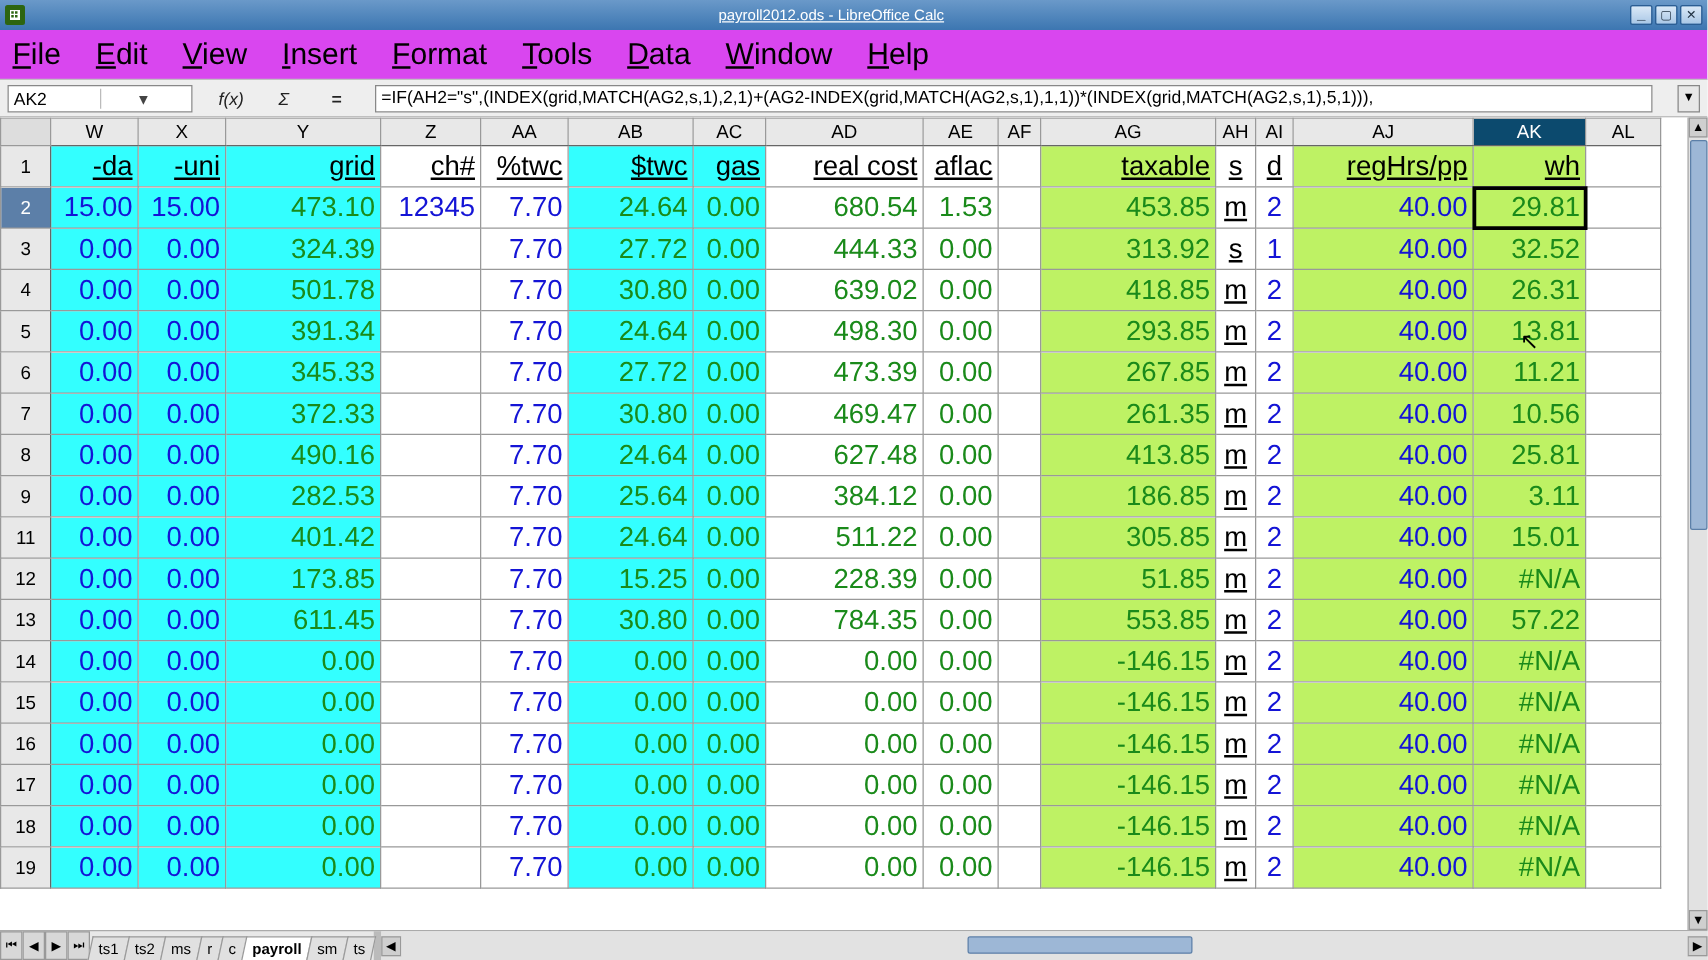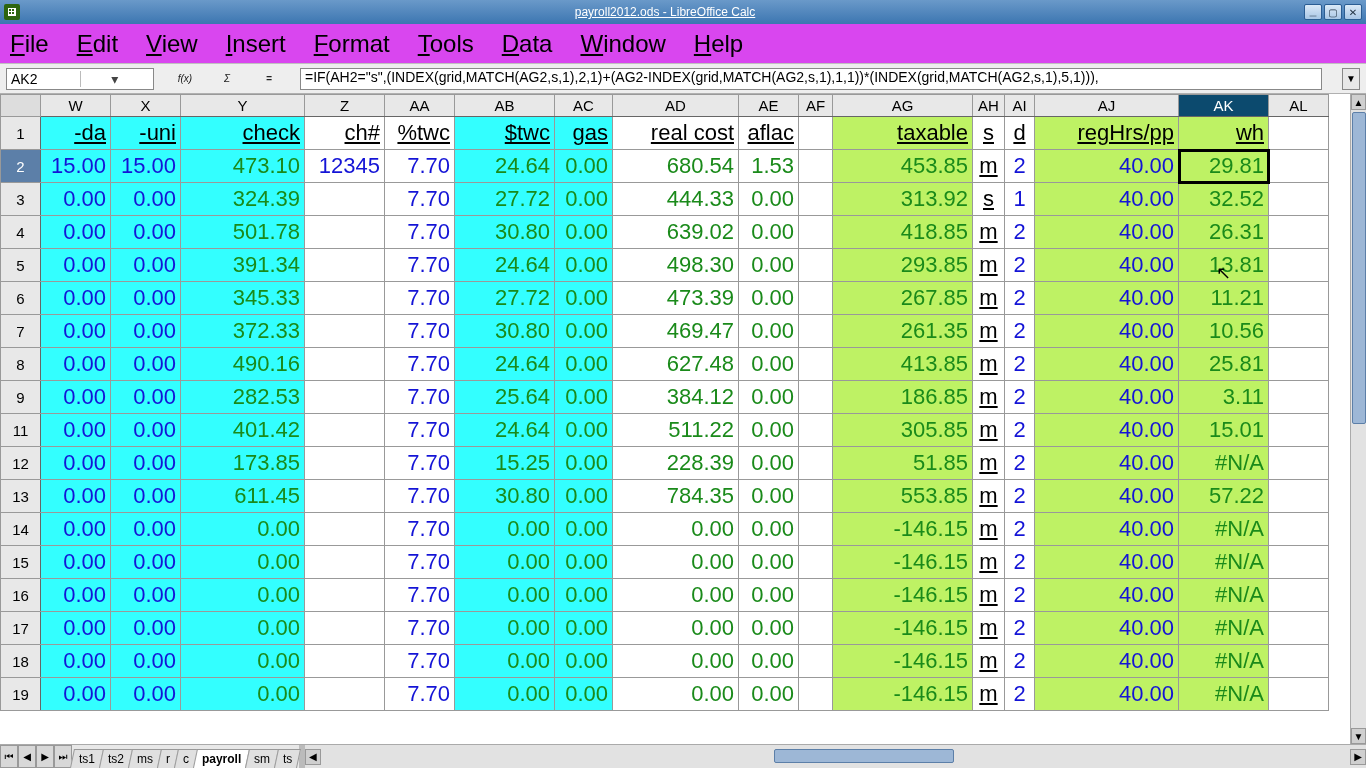--- a/index.html
+++ b/index.html
@@ -74,21 +74,21 @@
     font-size: 14px;
     padding: 0 4px;
   }
   .namebox span { flex: 1; }
   .namebox .dd {
     width: 14px; text-align: center; color: #444;
     border-left: 1px solid #bbb;
   }
   .fx-btn {
     width: 22px; height: 20px;
-    font-size: 10px; font-style: italic;
+    font-size: 14px; font-style: italic;
     display: flex; align-items: center; justify-content: center;
     color: #222;
     cursor: pointer;
   }
   .formula-input {
     flex: 1; height: 22px;
     border: 1px solid #888;
     background: #fff;
     font-size: 14px;
     padding: 0 4px;
@@ -358,21 +358,21 @@
           <th class="col-head">AJ</th>
           <th class="col-head sel-col">AK</th>
           <th class="col-head">AL</th>
         </tr>
       </thead>
       <tbody>
         <tr>
           <th class="row-head">1</th>
           <td class="bg-cyan t-black ar">-da</td>
           <td class="bg-cyan t-black ar">-uni</td>
-          <td class="bg-cyan t-black ar">check</td>
+          <td class="bg-cyan t-black ar">grid</td>
           <td class="t-black ar">ch#</td>
           <td class="t-black ar">%twc</td>
           <td class="bg-cyan t-black ar">$twc</td>
           <td class="bg-cyan t-black ar">gas</td>
           <td class="t-black ar">real cost</td>
           <td class="t-black ar">aflac</td>
           <td class=""></td>
           <td class="bg-yellow t-black ar">taxable</td>
           <td class="t-black ac">s</td>
           <td class="t-black ac">d</td>

